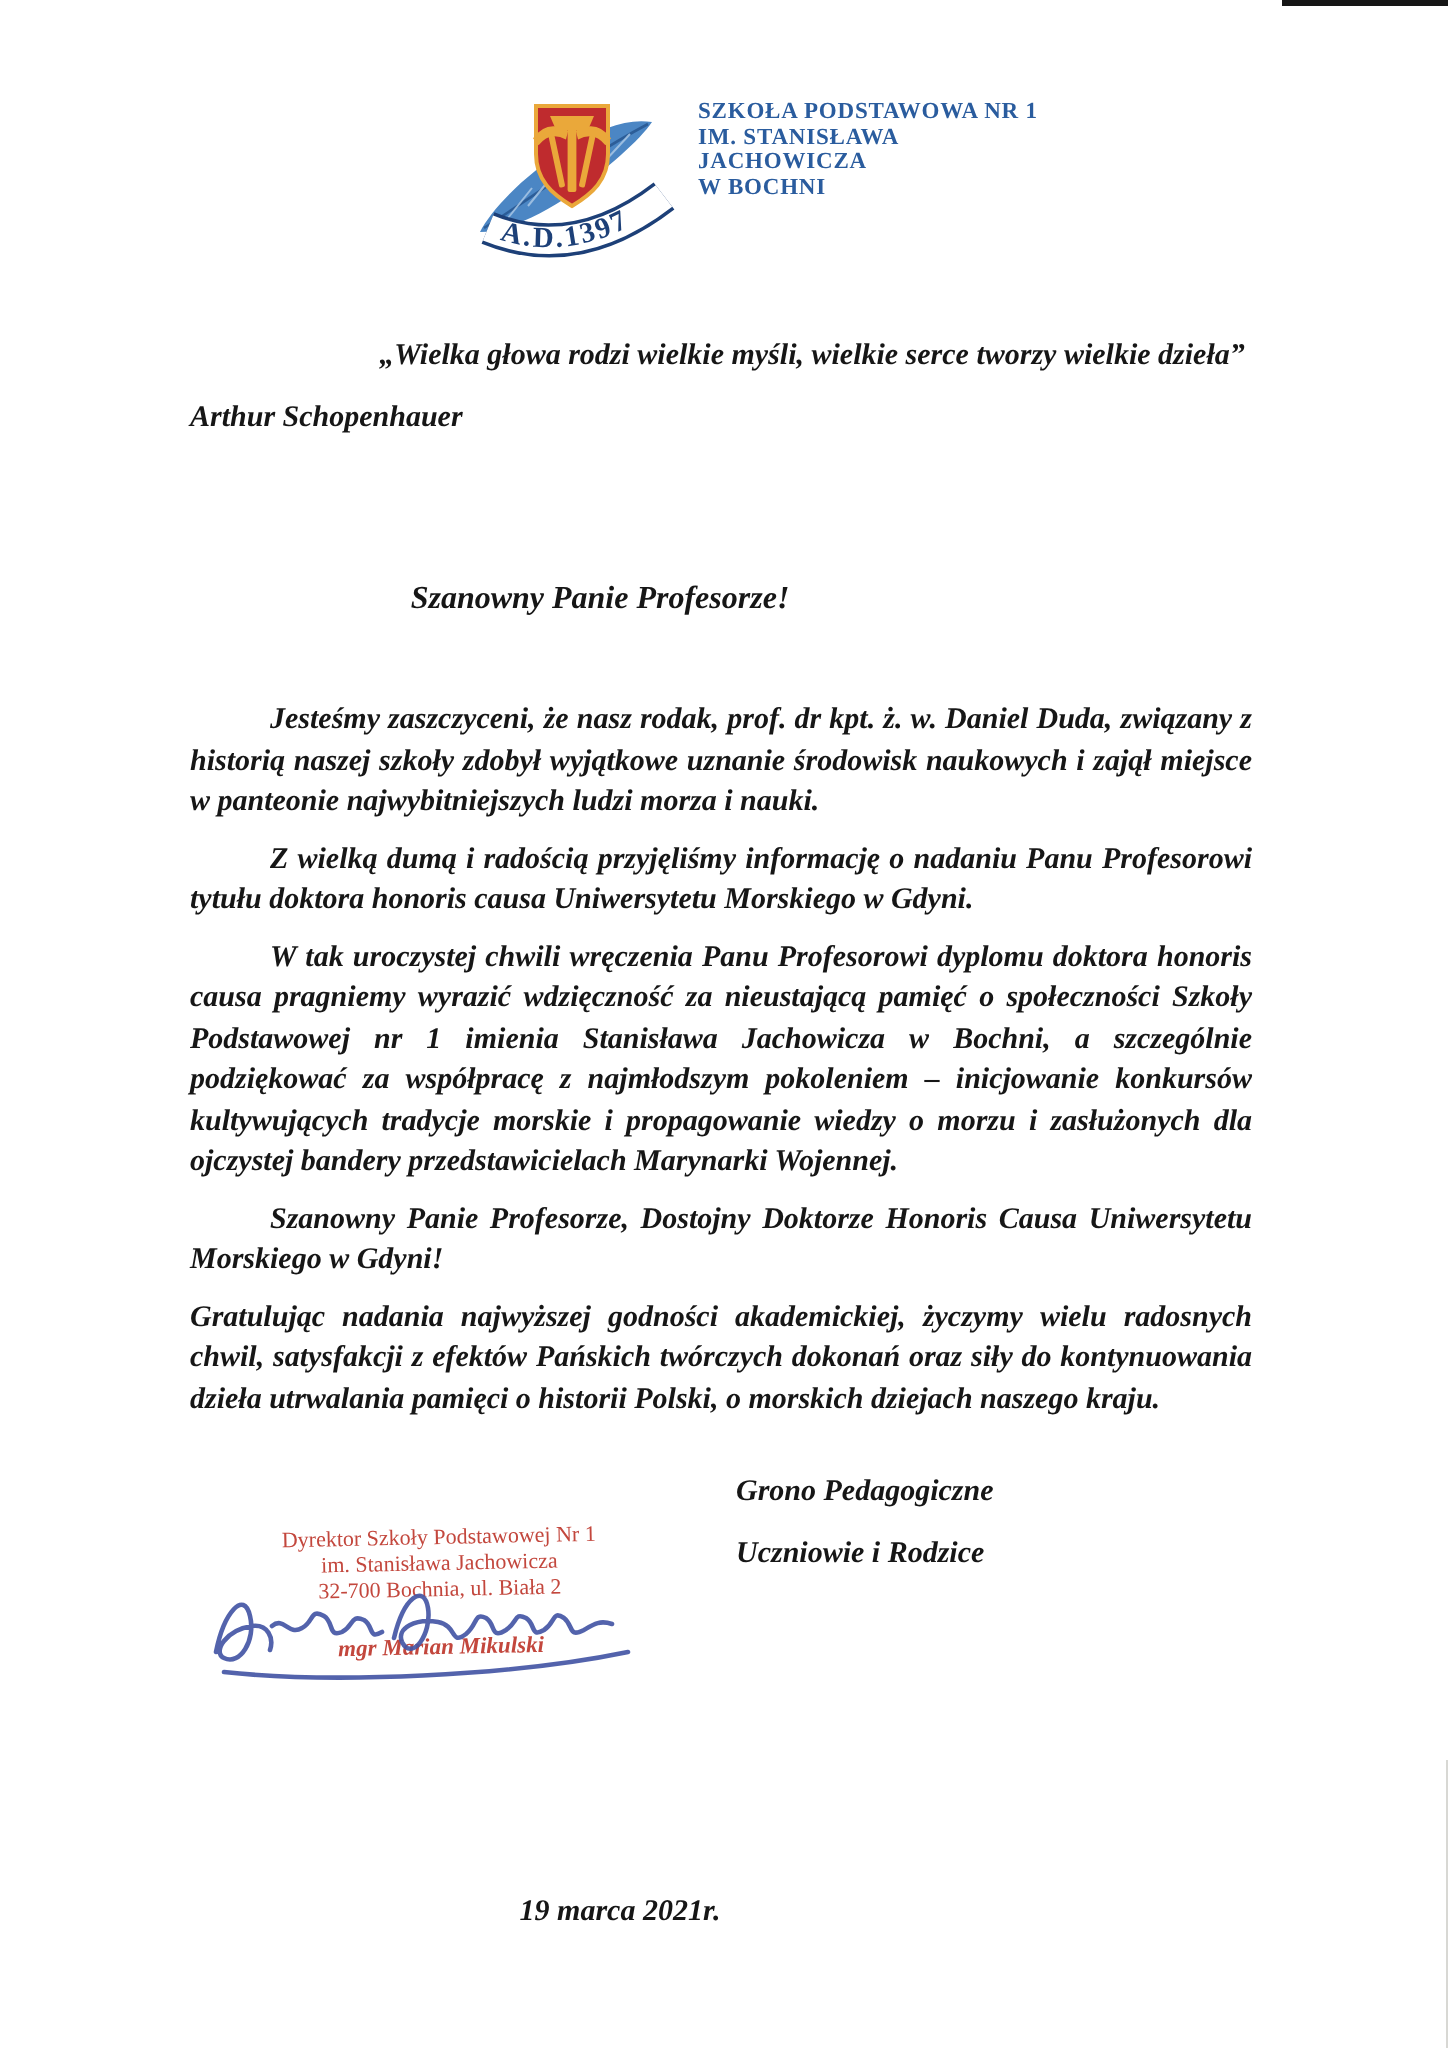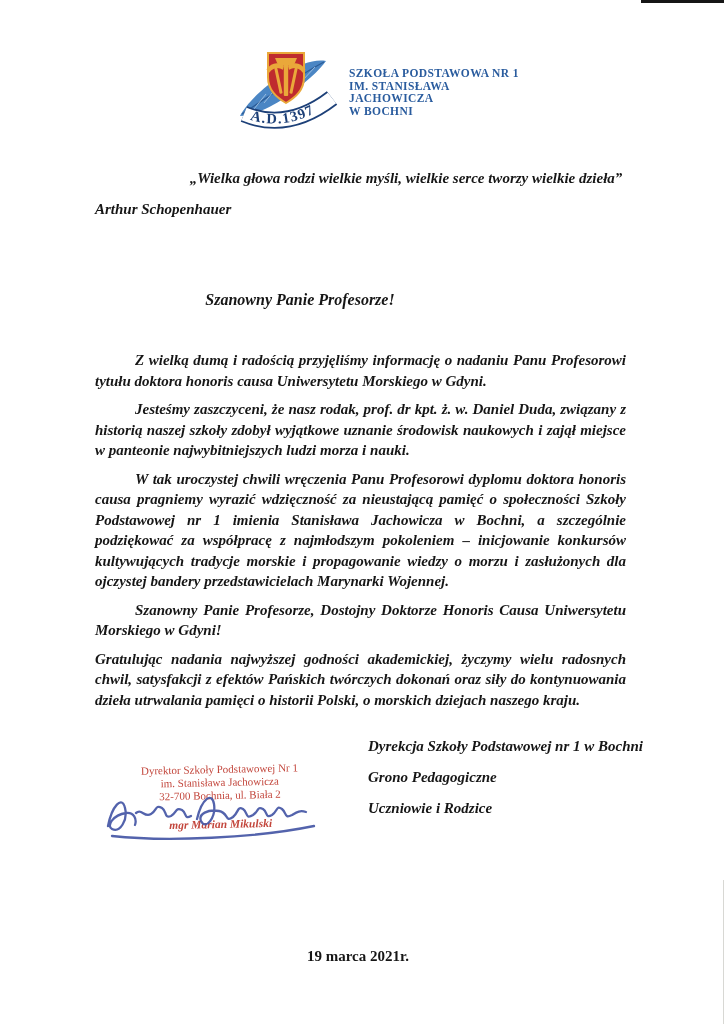--- a/index.html
+++ b/index.html
@@ -14,21 +14,21 @@
     color: #161616;
   }
 
   
   .scan-strip-top { position: absolute; left: 641px; top: 0; width: 83px; height: 3px; background: #161616; }
   .scan-line-right { position: absolute; right: 0; top: 880px; width: 1px; height: 144px; background: #d8d8d4; }
 
   
   .letterhead { position: absolute; left: 236px; top: 50px; display: flex; align-items: flex-start; }
   .crest { width: 104px; height: 80px; flex: 0 0 auto; }
-  .school-name { margin-left: 9px; margin-top: 17px; font-weight: 700; font-size: 11.5px; line-height: 12.6px; letter-spacing: 0.4px; }
+  .school-name { margin-left: 9px; font-weight: 700; font-size: 11.5px; line-height: 12.6px; letter-spacing: 0.4px; }
 
   
   .quote { position: absolute; left: 0; top: 170px; width: 724px; text-align: center;
            font-style: italic; font-weight: 700; font-size: 15px; padding-left: 44px; }
   .quote-attribution { position: absolute; left: 95px; top: 201px; width: 472px; text-align: left;
            font-style: italic; font-weight: 700; font-size: 15px; }
 
   
   .salutation { position: absolute; left: 0; top: 291px; width: 600px; text-align: center;
            font-style: italic; font-weight: 700; font-size: 16px; }
@@ -47,21 +47,21 @@
 
   
   .stamp { position: absolute; left: 108px; top: 763px; width: 224px; text-align: center;
            font-size: 11px; line-height: 13px; transform: rotate(-1.2deg); z-index: 1; }
   .stamp .stamp-line { font-weight: 400; }
   .stamp .stamp-signer { margin-top: 16px; font-style: italic; font-weight: 700; font-size: 11.5px; }
   .signature-svg { position: absolute; left: 96px; top: 786px; width: 235px; height: 58px; z-index: 2; }
 
   
   .letter-date { position: absolute; left: 0; top: 948px; width: 620px; text-align: center;
-           font-weight: 700; font-size: 15px; padding-left: 48px; }
+           font-style: italic; font-weight: 700; font-size: 15px; }
 </style>
 </head>
 <body>
 
 <div class="page">
 
   <div class="scan-strip-top"></div>
   <div class="scan-line-right"></div>
 
   <header class="letterhead">
@@ -111,29 +111,28 @@
       <div>W BOCHNI</div>
     </div>
   </header>
 
   <div class="quote">„Wielka głowa rodzi wielkie myśli, wielkie serce tworzy wielkie dzieła”</div>
   <div class="quote-attribution">Arthur Schopenhauer</div>
 
   <div class="salutation">Szanowny Panie Profesorze!</div>
 
   <main class="letter-body">
+    <p class="indent">Jesteśmy zaszczyceni, że nasz rodak, prof. dr kpt. ż. w. Daniel Duda, związany z historią naszej szkoły zdobył wyjątkowe uznanie środowisk naukowych i zajął miejsce w panteonie najwybitniejszych ludzi morza i nauki.</p>
     <p class="indent">Z wielką dumą i radością przyjęliśmy informację o nadaniu Panu Profesorowi tytułu doktora honoris causa Uniwersytetu Morskiego w Gdyni.</p>
-    <p class="indent">Jesteśmy zaszczyceni, że nasz rodak, prof. dr kpt. ż. w. Daniel Duda, związany z historią naszej szkoły zdobył wyjątkowe uznanie środowisk naukowych i zajął miejsce w panteonie najwybitniejszych ludzi morza i nauki.</p>
     <p class="indent">W tak uroczystej chwili wręczenia Panu Profesorowi dyplomu doktora honoris causa pragniemy wyrazić wdzięczność za nieustającą pamięć o społeczności Szkoły Podstawowej nr 1 imienia Stanisława Jachowicza w Bochni, a szczególnie podziękować za współpracę z najmłodszym pokoleniem – inicjowanie konkursów kultywujących tradycje morskie i propagowanie wiedzy o morzu i zasłużonych dla ojczystej bandery przedstawicielach Marynarki Wojennej.</p>
     <p class="indent">Szanowny Panie Profesorze, Dostojny Doktorze Honoris Causa Uniwersytetu Morskiego w Gdyni!</p>
     <p>Gratulując nadania najwyższej godności akademickiej, życzymy wielu radosnych chwil, satysfakcji z efektów Pańskich twórczych dokonań oraz siły do kontynuowania dzieła utrwalania pamięci o historii Polski, o morskich dziejach naszego kraju.</p>
   </main>
 
   <div class="closing">
-    <div>Dyrekcja Szkoły Podstawowej nr 1 w Bochni</div>
     <div>Grono Pedagogiczne</div>
     <div>Uczniowie i Rodzice</div>
   </div>
 
   <div class="stamp" style="color:#c3473d">
     <div class="stamp-line">Dyrektor Szkoły Podstawowej Nr 1</div>
     <div class="stamp-line">im. Stanisława Jachowicza</div>
     <div class="stamp-line">32-700 Bochnia, ul. Biała 2</div>
     <div class="stamp-signer">mgr Marian Mikulski</div>
   </div>

